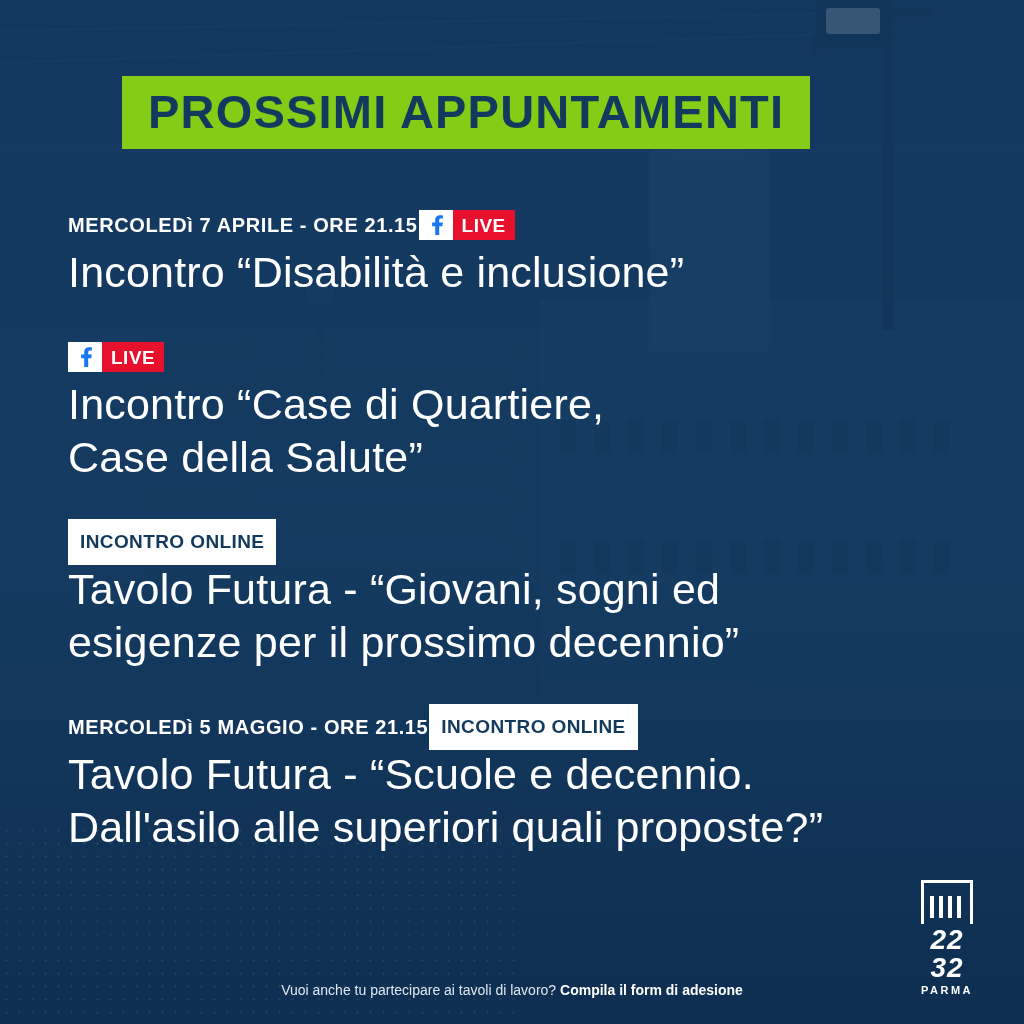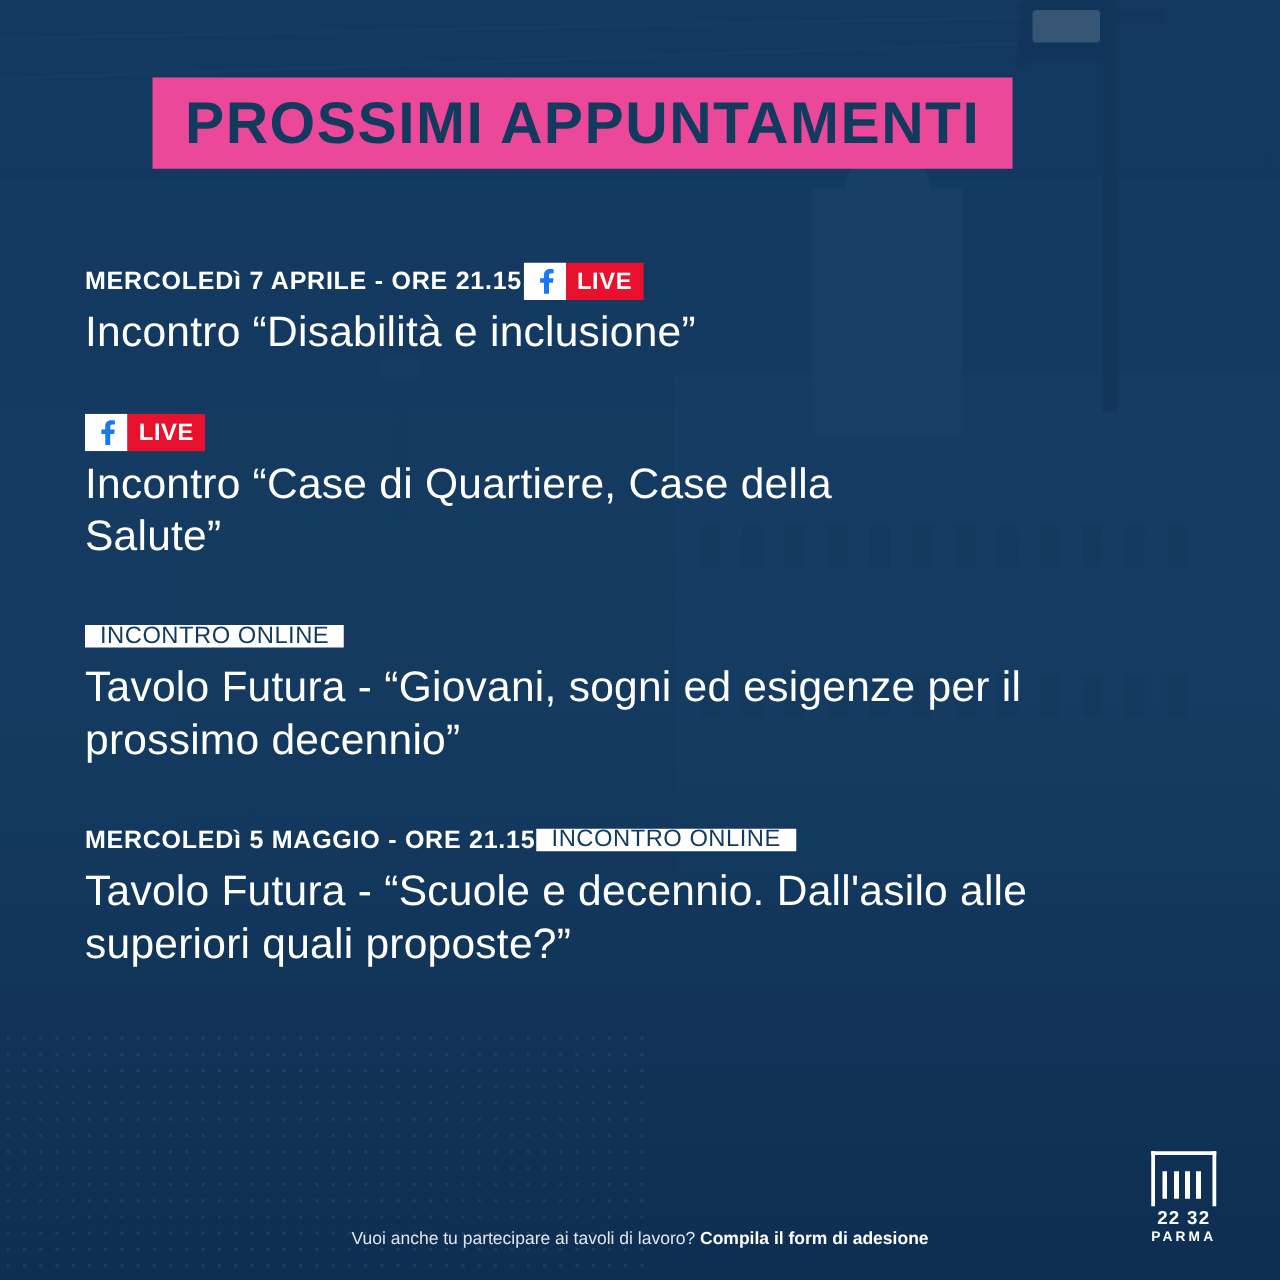--- a/index.html
+++ b/index.html
@@ -128,22 +128,22 @@
     left: 0; bottom: 0; width: 520px; height: 200px;
     background-image: radial-gradient(rgba(255,255,255,.07) 1.2px, transparent 1.3px);
     background-size: 13px 13px;
   }
 
   
   .content { position: absolute; inset: 0; }
 
   .title-band {
     position: absolute;
-    left: 122px; top: 62px;
-    background: #ec4899;
+    left: 122px; top: 76px;
+    background: #84cc16;
     padding: 12px 26px 14px 26px;
   }
   .title-band h1 {
     font-size: 47px;
     letter-spacing: 1.2px;
     color: #123a5e;
     font-weight: 700;
     line-height: 1;
     white-space: nowrap;
   }
@@ -183,30 +183,30 @@
     font-size: 19px;
     font-weight: 700;
     letter-spacing: .5px;
     padding: 16px 9px;
     display: flex; align-items: center;
   }
   .badge-online {
     background: #ffffff;
     color: #123a5e;
     font-size: 19px;
-    font-weight: 400;
+    font-weight: 700;
     letter-spacing: .4px;
     padding: 4px 12px 5px 12px;
     white-space: nowrap;
-    height: 18px;
+    height: 46px;
     display: flex; align-items: center;
   }
   .event-title {
     color: #ffffff;
-    font-size: 34px;
+    font-size: 43px;
     font-weight: 400;
     line-height: 1.22;
     letter-spacing: .2px;
     max-width: 840px;
   }
 
   
   .footer-text {
     position: absolute;
     left: 0; top: 982px; width: 1024px;
@@ -232,21 +232,21 @@
   }
   .logo-mark::after {
     content: "";
     position: absolute;
     left: 6px; right: 6px; bottom: 6px;
     height: 22px;
     background:
       repeating-linear-gradient(90deg, #ffffff 0 4px, transparent 4px 9px);
   }
   .logo-year {
-    font-size: 15px; font-weight: 700; letter-spacing: 1px; line-height: 1;
+    font-size: 28px; font-weight: 700; letter-spacing: 1px; line-height: 1; font-style: italic;
   }
   .logo-city {
     font-size: 11px; font-weight: 700; letter-spacing: 2.5px; margin-top: 2px;
   }
 </style>
 </head>
 <body>
 
 <div id="poster">
 

